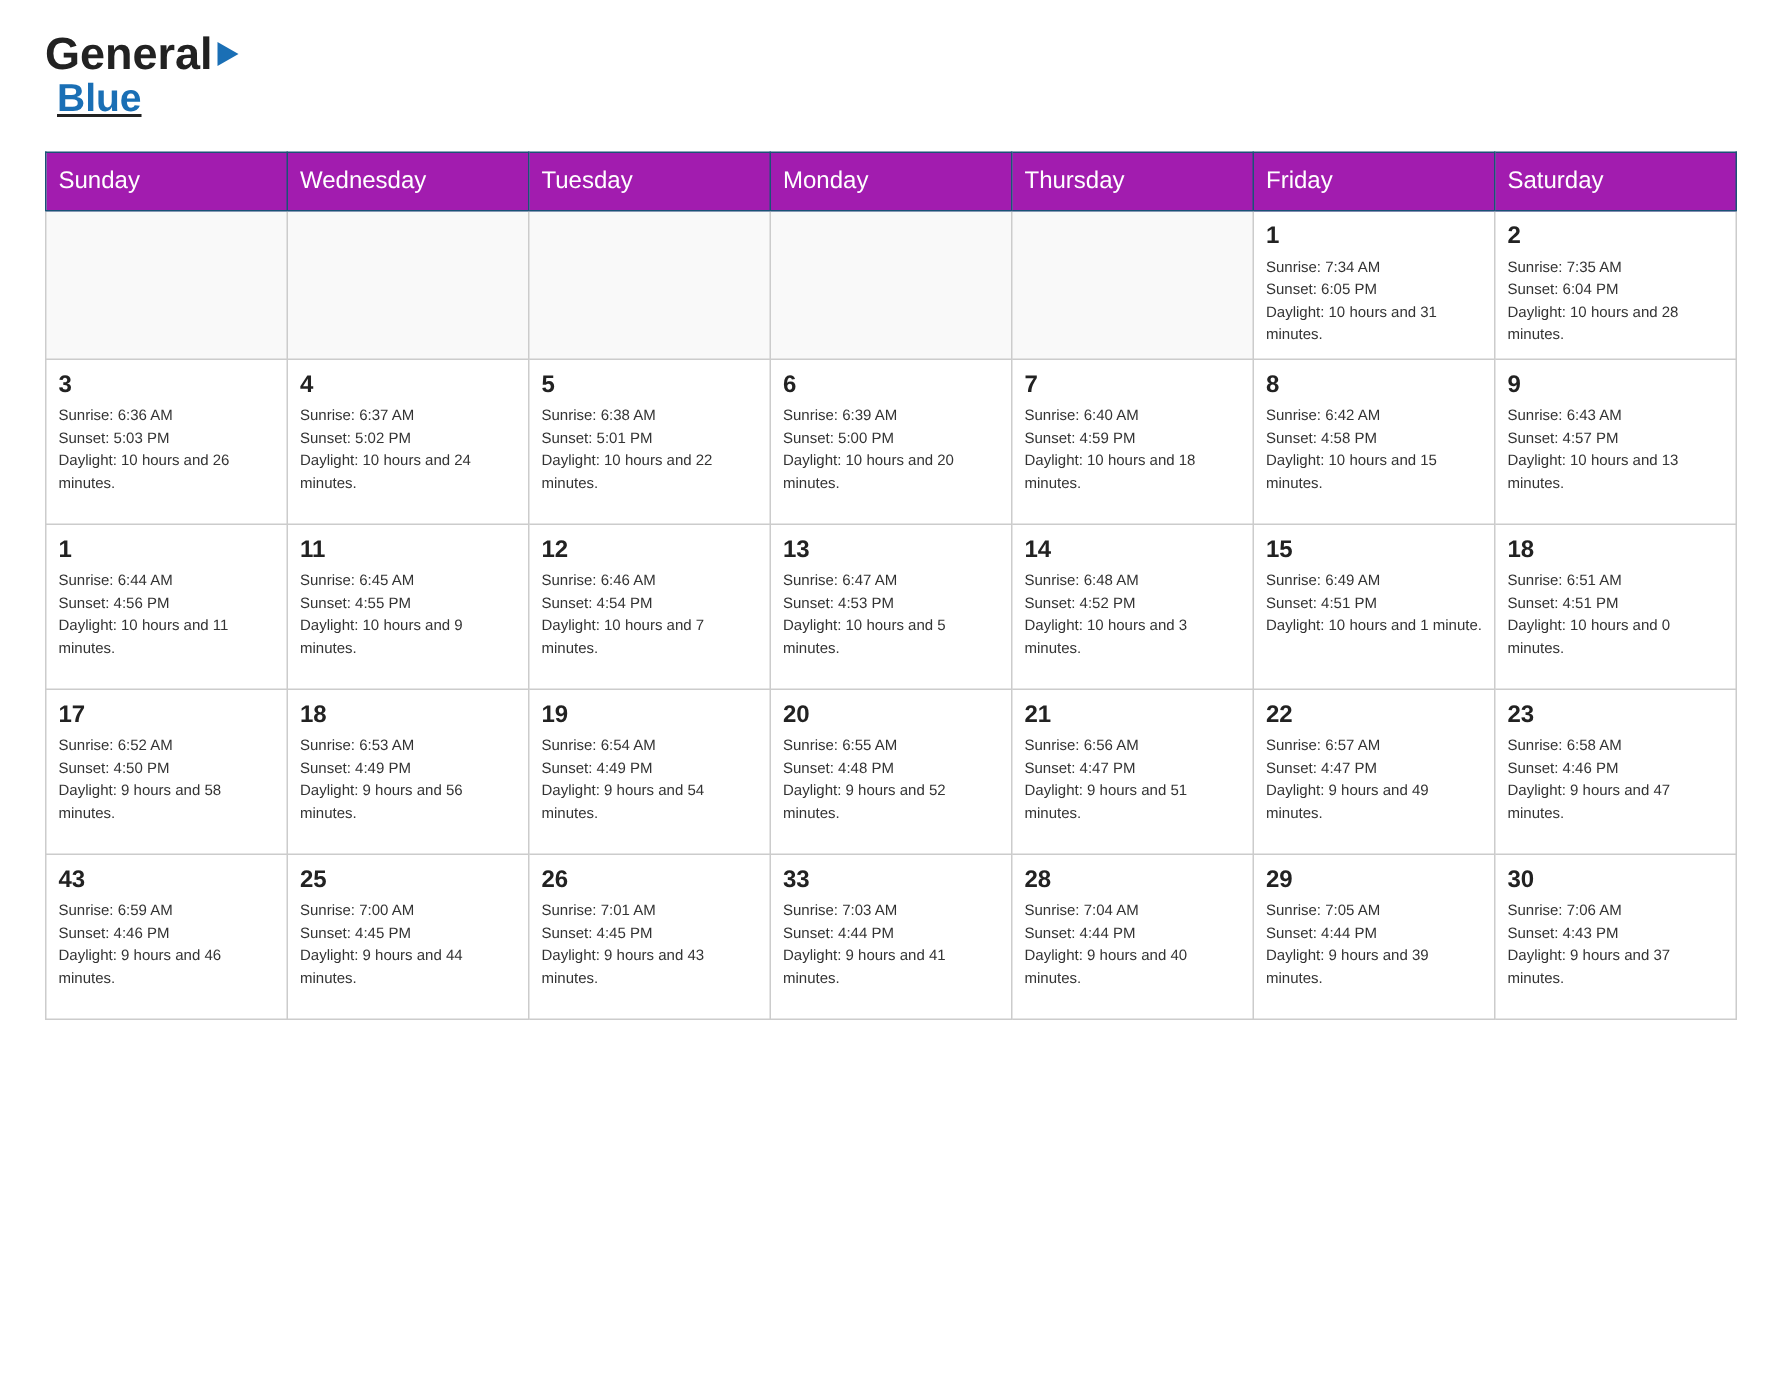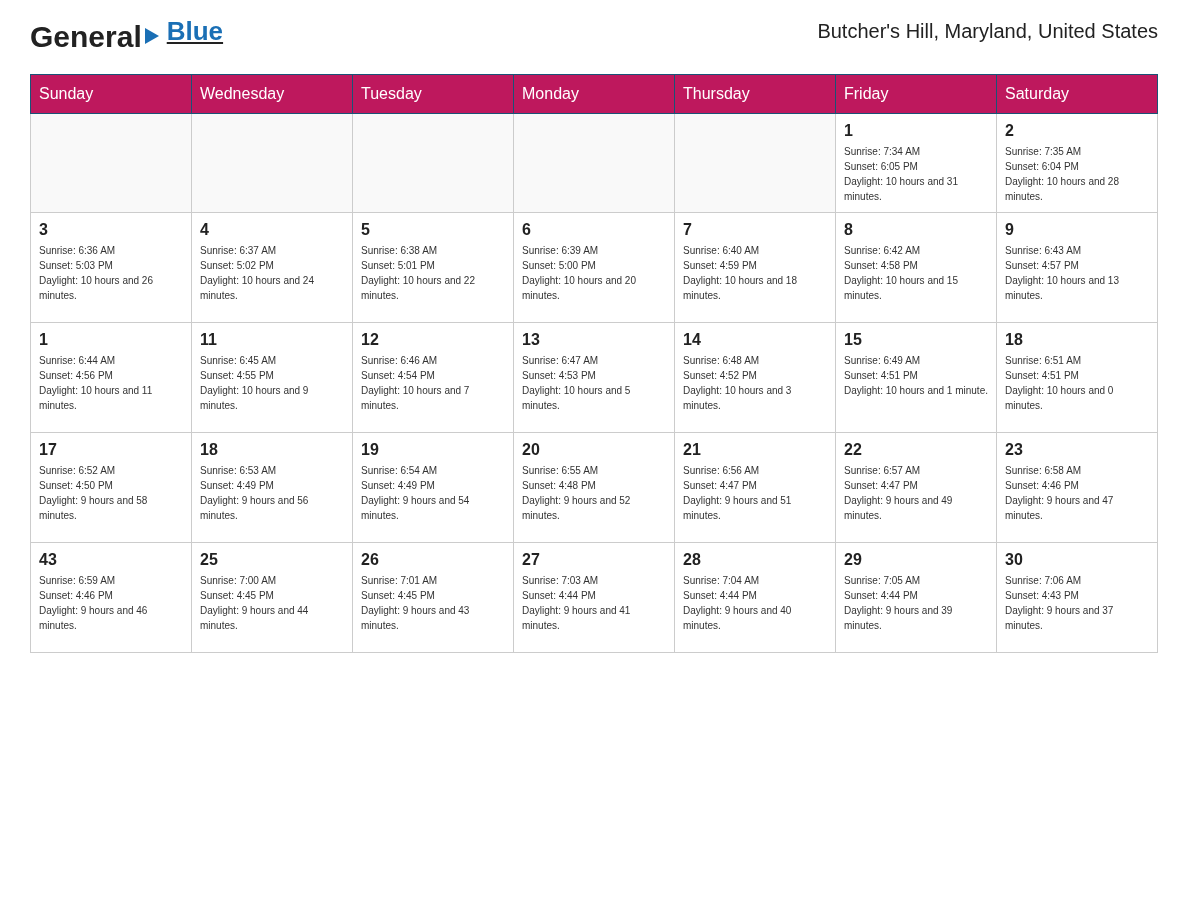--- a/index.html
+++ b/index.html
@@ -12,33 +12,33 @@
       padding: 20px 30px;
     }
     #header {
       display: flex;
       justify-content: space-between;
       align-items: flex-start;
       margin-bottom: 20px;
     }
     #logo {
       display: flex;
-      flex-direction: row;
+      flex-direction: column;
       align-items: flex-start;
     }
     #title-block {
       text-align: right;
     }
     table {
       width: 100%;
       border-collapse: collapse;
       table-layout: fixed;
     }
     thead tr {
-      background: #be185d;
+      background: #a21caf;
     }
     thead th {
       color: #fff;
       font-size: 16px;
       font-weight: normal;
       padding: 10px 8px;
       text-align: left;
       border: 1px solid #1a5276;
     }
     tbody tr {
@@ -78,21 +78,20 @@
   <div id="logo">
     <div style="display:flex; align-items:center;">
       <span style="font-size:30px; font-weight:bold; color:#222; font-family:Arial,sans-serif;">General</span>
       <span style="display:inline-block; width:0; height:0; border-left:14px solid #1a6fb5; border-top:8px solid transparent; border-bottom:8px solid transparent; margin-left:3px; margin-bottom:2px;"></span>
     </div>
     <div style="display:flex; align-items:center; margin-top:-4px; margin-left:8px;text-decoration:underline;">
       <span style="font-size:26px; font-weight:bold; color:#1a6fb5; font-family:Arial,sans-serif;">Blue</span>
     </div>
   </div>
   <div id="title-block">
-    <div style="font-size:20px; color:#222; text-align:right; font-family:Arial,sans-serif;">Butcher's Hill, Maryland, United States</div>
   </div>
 </div>
 
 <table>
   <thead>
     <tr>
     <th>Sunday</th>
         <th>Wednesday</th>
         <th>Tuesday</th>
         <th>Monday</th>
@@ -214,21 +213,21 @@
         </td>
         <td>
           <span class="day-num">25</span>
           <div class="day-info">Sunrise: 7:00 AM<br>Sunset: 4:45 PM<br>Daylight: 9 hours and 44 minutes.</div>
         </td>
         <td>
           <span class="day-num">26</span>
           <div class="day-info">Sunrise: 7:01 AM<br>Sunset: 4:45 PM<br>Daylight: 9 hours and 43 minutes.</div>
         </td>
         <td>
-          <span class="day-num">27</span>
+          <span class="day-num">33</span>
           <div class="day-info">Sunrise: 7:03 AM<br>Sunset: 4:44 PM<br>Daylight: 9 hours and 41 minutes.</div>
         </td>
         <td>
           <span class="day-num">28</span>
           <div class="day-info">Sunrise: 7:04 AM<br>Sunset: 4:44 PM<br>Daylight: 9 hours and 40 minutes.</div>
         </td>
         <td>
           <span class="day-num">29</span>
           <div class="day-info">Sunrise: 7:05 AM<br>Sunset: 4:44 PM<br>Daylight: 9 hours and 39 minutes.</div>
         </td>

